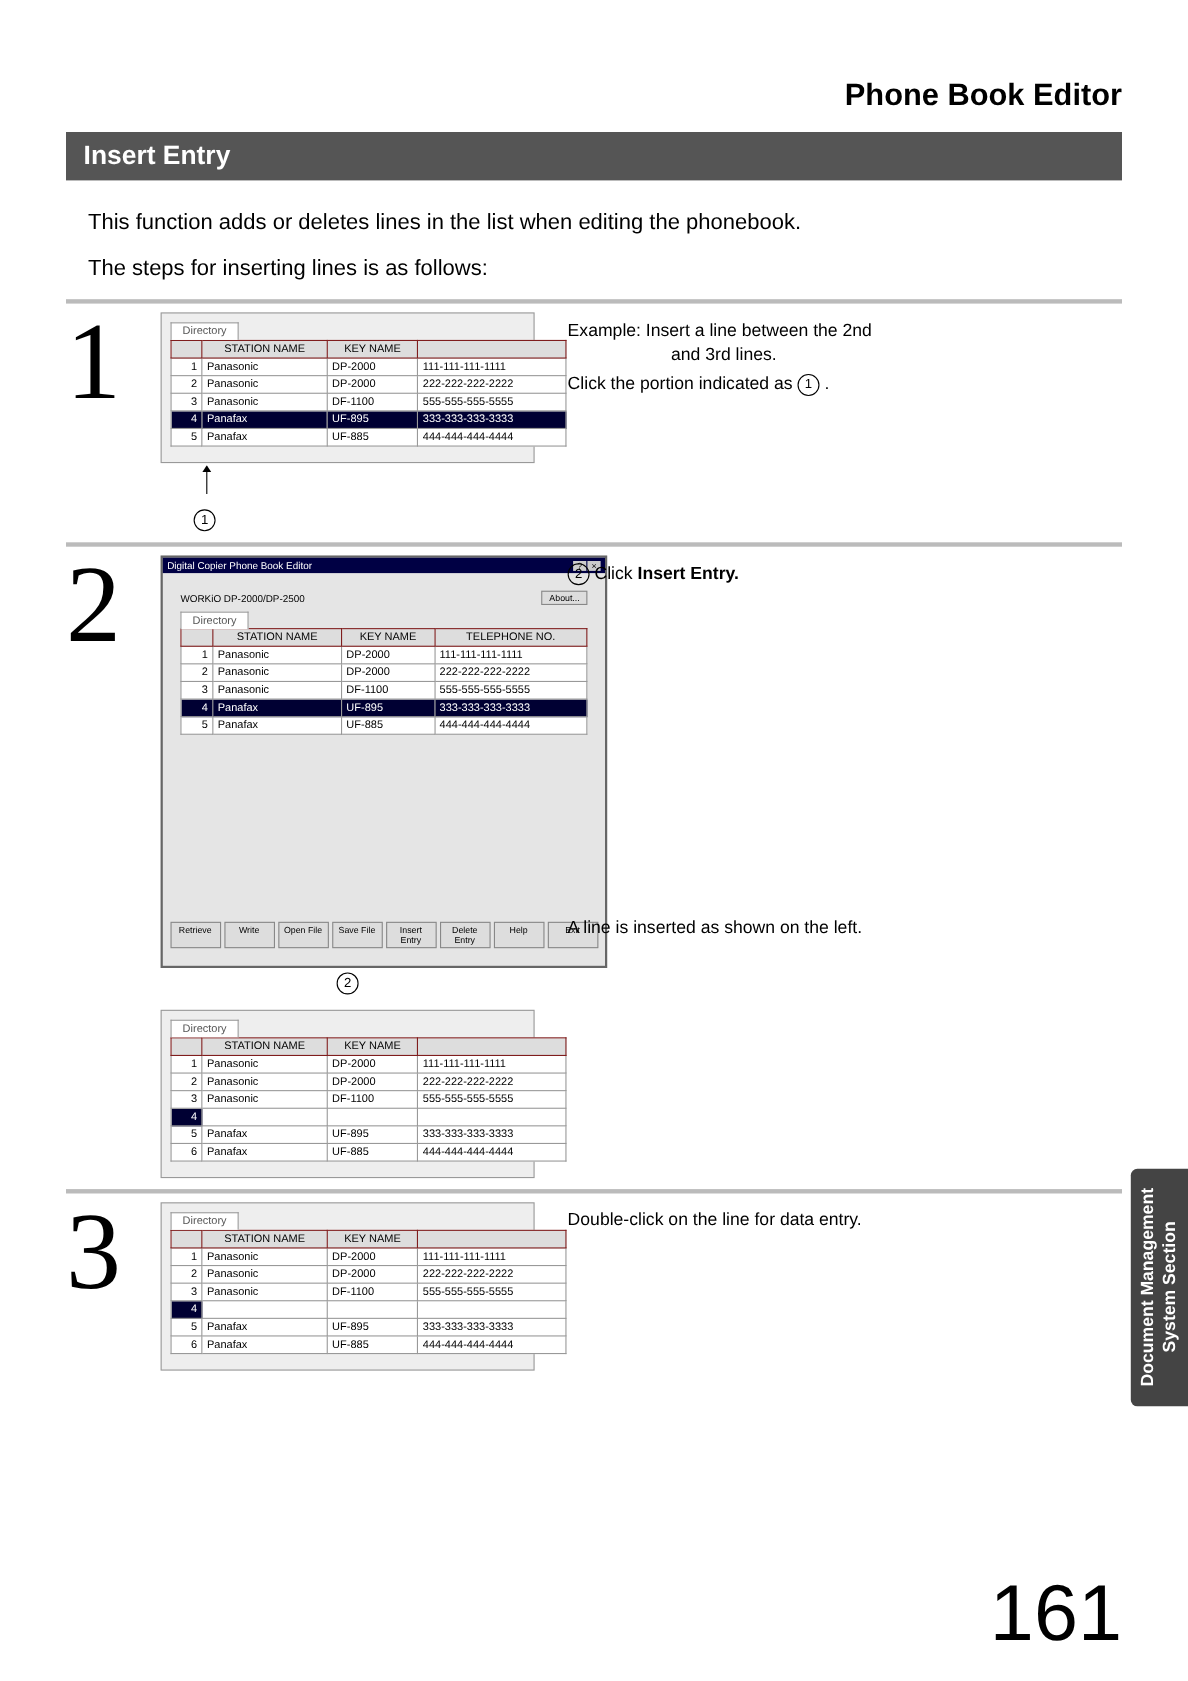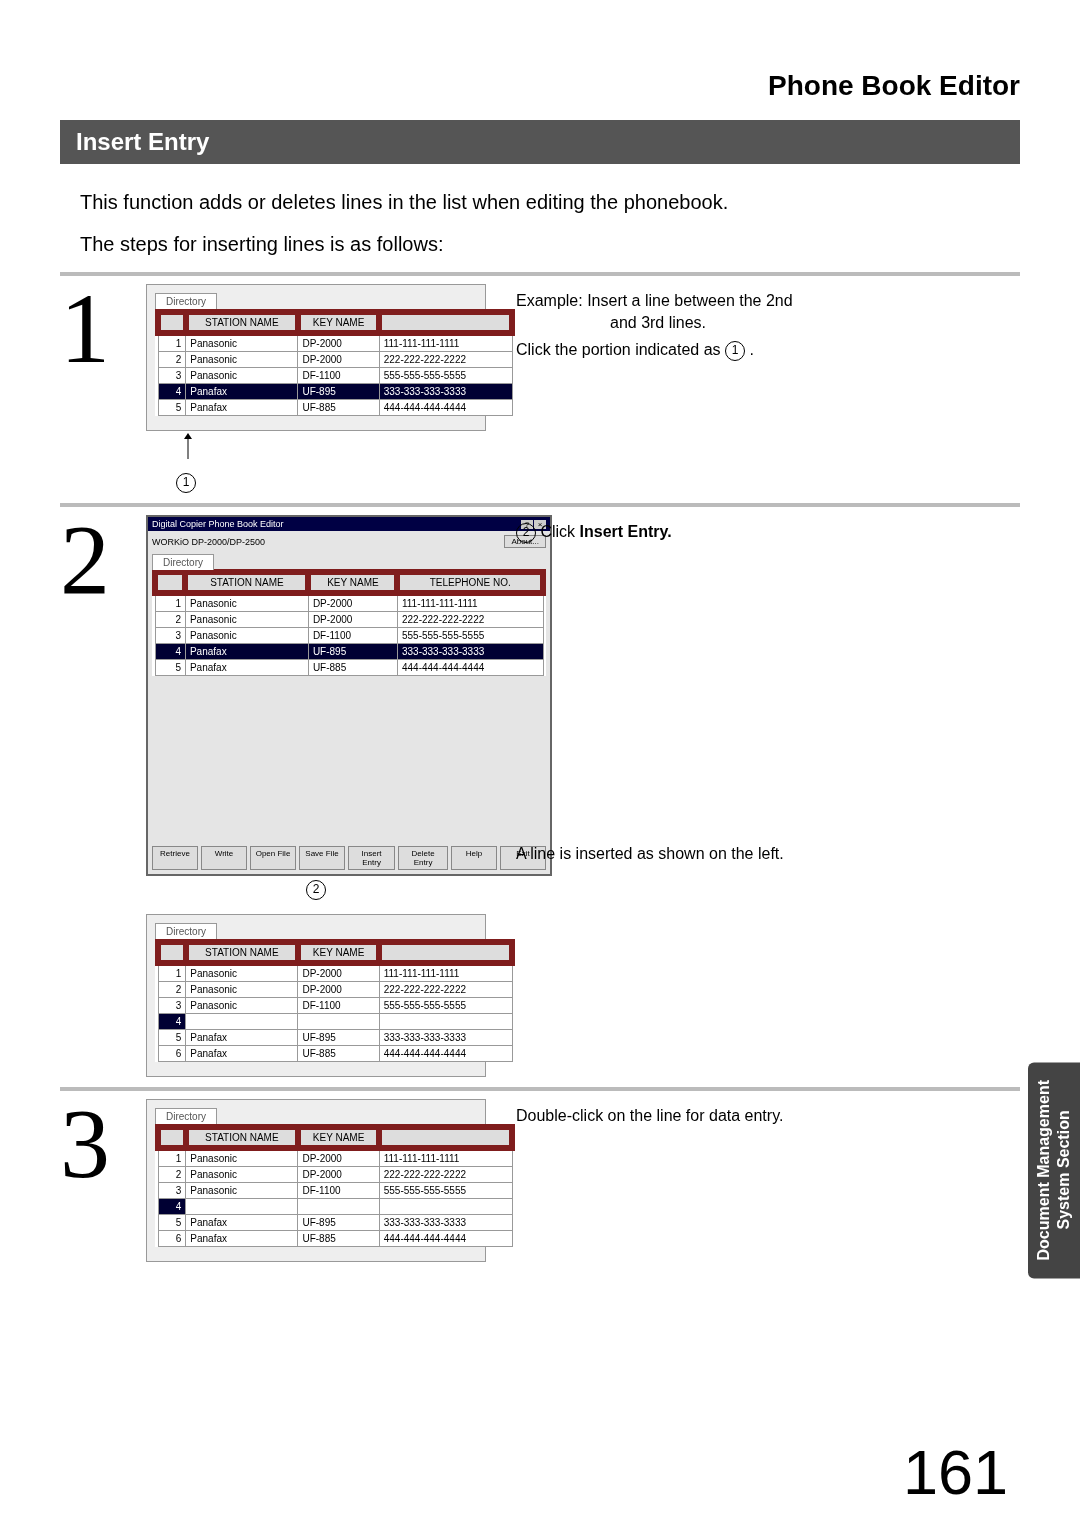--- a/index.html
+++ b/index.html
@@ -73,21 +73,21 @@
   .mini-table {
     border: 1px solid #999;
     border-collapse: collapse;
     font-size: 10px;
     width: 360px;
     background: #fff;
     margin-bottom: 4px;
   }
   .mini-table th {
     background: #ddd;
-    border: 6px solid #7f1d1d;
+    border: 1px solid #7f1d1d;
     padding: 2px 4px;
     font-weight: normal;
     text-align: center;
     font-size: 10px;
   }
   .mini-table td {
     border: 1px solid #999;
     padding: 2px 4px;
     font-size: 10px;
   }
@@ -138,21 +138,21 @@
     color: #fff;
     padding: 2px 4px;
     display: flex;
     justify-content: space-between;
     font-size: 9px;
   }
   .titlebar .btns span {
     display: inline-block; background:#ccc; color:#000; width:12px; text-align:center; margin-left:1px; font-size:8px;
   }
   .app-body {
-    padding: 4px;
+    padding: 16px;
   }
   .app-subtitle {
     display:flex; justify-content: space-between; align-items:center; margin-bottom:6px;
   }
   .btn-about { background:#ddd; border:1px solid #888; padding:1px 6px; font-size:8px; }
   .button-row {
     display: flex;
     gap: 3px;
     justify-content: center;
     margin-top: 6px;
@@ -170,23 +170,23 @@
     transform: rotate(180deg);
     padding: 18px 6px;
     font-size: 16px;
     font-weight: bold;
     border-radius: 0 6px 6px 0;
     text-align: center;
     line-height: 1.25;
   }
   .page-number {
     position: absolute;
-    right: 72px;
+    right: 60px;
     bottom: 20px;
-    font-size: 63px;
+    font-size: 72px;
     font-family: Arial, sans-serif;
     margin-left: 44px;
   }
   .indent-example {
     margin-left: 94px;
   }
   .spacer { height: 160px; }
   .circ-below { text-align:center; margin-top:4px; }
 </style>
 </head>

